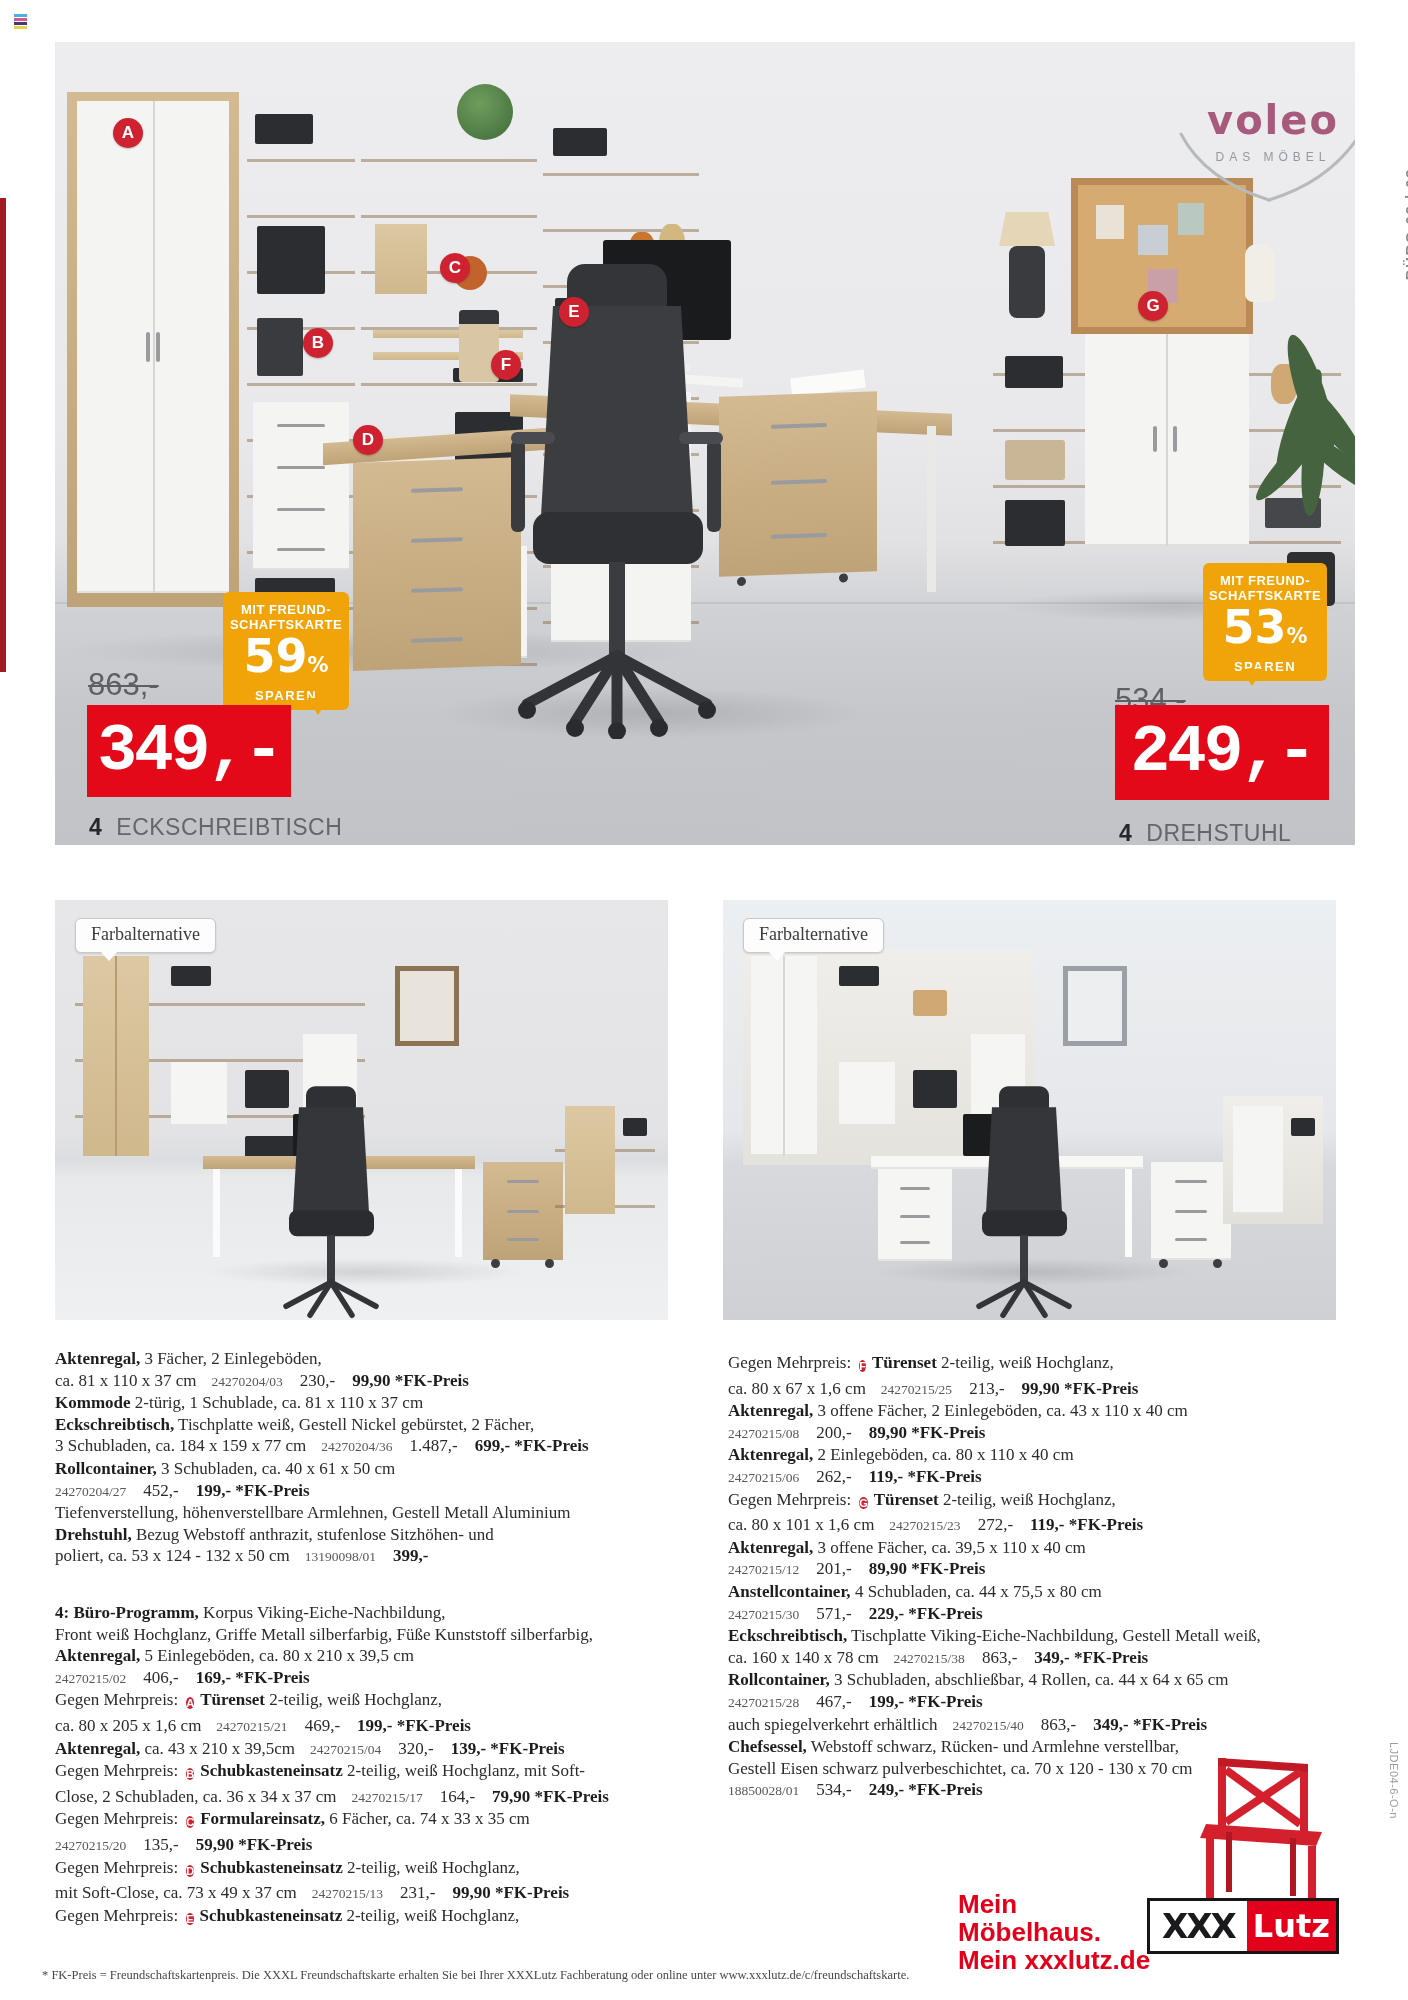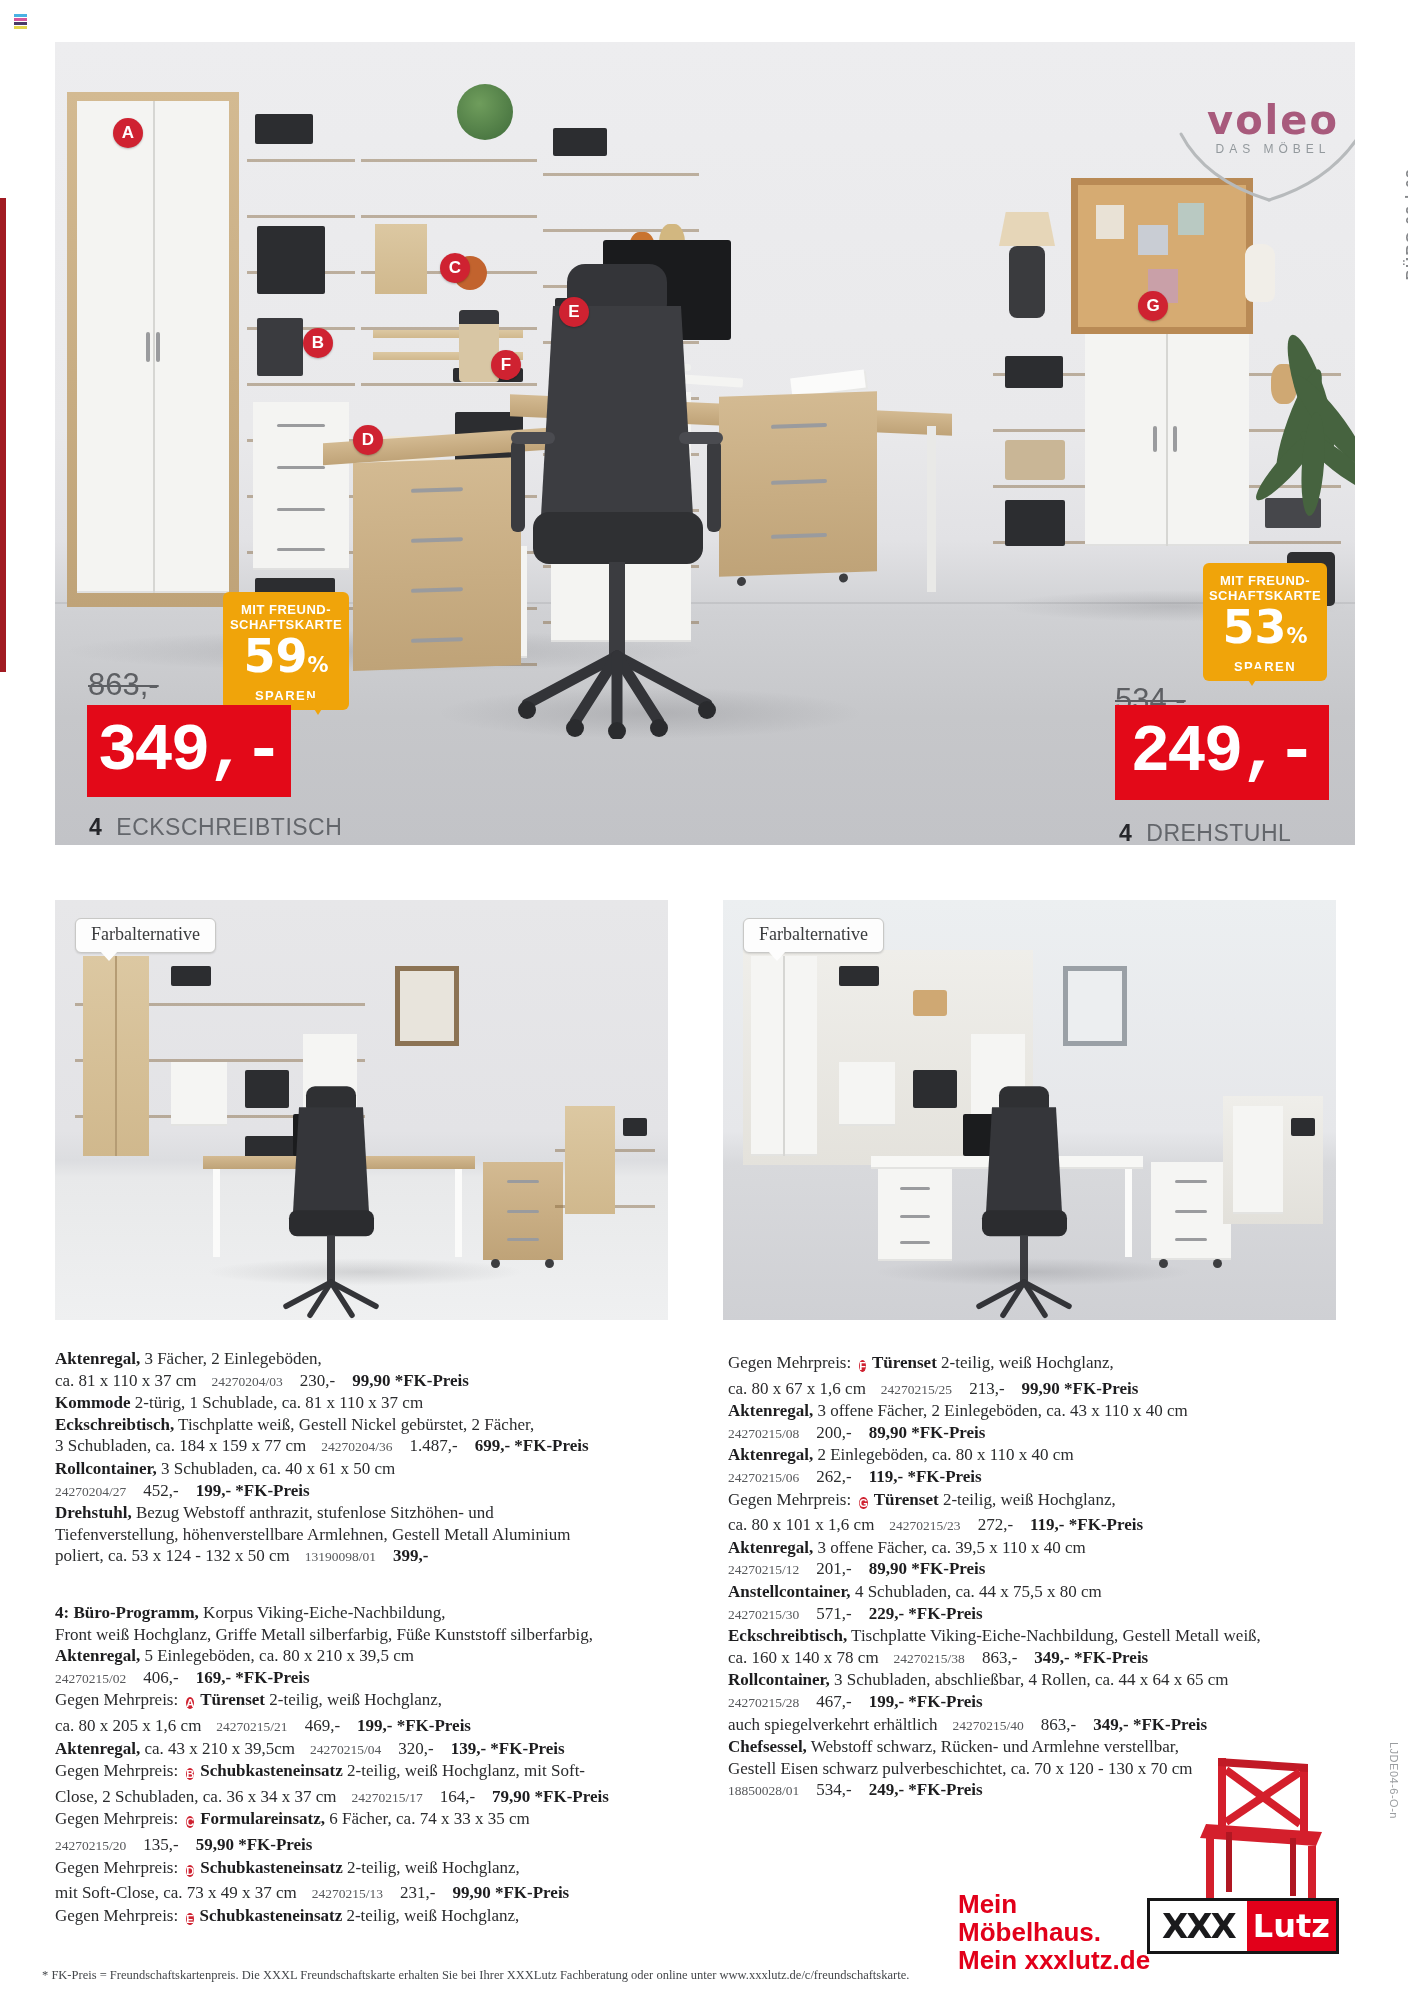--- a/index.html
+++ b/index.html
@@ -27,21 +27,21 @@
   .handle{background:#9a9b9e;border-radius:2px;}
   .seam{background:#d6d6d3;}
 
   .marker{width:30px;height:30px;border-radius:50%;background:#cf2231;color:#fff;
           font-family:"Liberation Sans",sans-serif;font-weight:700;font-size:17px;
           display:flex;align-items:center;justify-content:center;box-shadow:0 1px 2px rgba(0,0,0,.25);}
 
   
   .voleo{left:1118px;top:40px;width:200px;height:130px;text-align:center;}
   .voleo .vl-name{font-family:"DejaVu Sans",sans-serif;font-size:40px;font-weight:600;color:#a85a7c;letter-spacing:2px;line-height:40px;margin-top:18px;}
-  .voleo .vl-tag{font-family:"Liberation Sans",sans-serif;font-size:12px;color:#93999d;letter-spacing:5px;margin-top:2px;}
+  .voleo .vl-tag{font-family:"Liberation Sans",sans-serif;font-size:12px;color:#93999d;letter-spacing:5px;margin-top:10px;}
   .voleo svg{position:absolute;left:0;top:0;}
 
   
   .old-price{font-family:"Liberation Sans",sans-serif;font-size:31px;color:#5d5f63;text-decoration:line-through;text-decoration-thickness:2px;}
   .badge{background:#f0a40a;border-radius:6px;color:#fff;text-align:center;
          font-family:"Liberation Sans",sans-serif;}
   .badge .b-tail{position:absolute;bottom:-16px;width:0;height:0;border:11px solid transparent;border-top:17px solid #f0a40a;}
   .badge .b-l1{font-size:13px;font-weight:700;letter-spacing:.5px;padding-top:10px;}
   .badge .b-l2{font-size:13px;font-weight:700;letter-spacing:.5px;}
   .badge .b-pct{font-size:46px;font-weight:700;line-height:44px;margin-top:2px;font-family:"DejaVu Sans",sans-serif;}
@@ -381,22 +381,22 @@
   </div>
 
   <div class="abs listing" id="list-left-a" style="left:55px;top:1348px;width:660px;">
       <div class="tl"><span class="sg-b">Aktenregal,</span><span class="sg-n"> 3 Fächer, 2 Einlegeböden,</span></div>
       <div class="tl"><span class="sg-n">ca. 81 x 110 x 37 cm</span><span class="sg-a">24270204/03</span><span class="sg-o">230,-</span><span class="sg-f">99,90 *FK-Preis</span></div>
       <div class="tl"><span class="sg-b">Kommode</span><span class="sg-n"> 2-türig, 1 Schublade, ca. 81 x 110 x 37 cm</span></div>
       <div class="tl"><span class="sg-b">Eckschreibtisch,</span><span class="sg-n"> Tischplatte weiß, Gestell Nickel gebürstet, 2 Fächer,</span></div>
       <div class="tl"><span class="sg-n">3 Schubladen, ca. 184 x 159 x 77 cm</span><span class="sg-a">24270204/36</span><span class="sg-o">1.487,-</span><span class="sg-f">699,- *FK-Preis</span></div>
       <div class="tl"><span class="sg-b">Rollcontainer,</span><span class="sg-n"> 3 Schubladen, ca. 40 x 61 x 50 cm</span></div>
       <div class="tl"><span class="sg-a">24270204/27</span><span class="sg-o">452,-</span><span class="sg-f">199,- *FK-Preis</span></div>
+      <div class="tl"><span class="sg-n">Tiefenverstellung, höhenverstellbare Armlehnen, Gestell Metall Aluminium</span></div>
       <div class="tl"><span class="sg-b">Drehstuhl,</span><span class="sg-n"> Bezug Webstoff anthrazit, stufenlose Sitzhöhen- und</span></div>
-      <div class="tl"><span class="sg-n">Tiefenverstellung, höhenverstellbare Armlehnen, Gestell Metall Aluminium</span></div>
       <div class="tl"><span class="sg-n">poliert, ca. 53 x 124 - 132 x 50 cm</span><span class="sg-a">13190098/01</span><span class="sg-f">399,-</span></div>
     </div>
   <div class="abs listing" id="list-left-b" style="left:55px;top:1602px;width:660px;">
       <div class="tl"><span class="sg-b">4: Büro-Programm,</span><span class="sg-n"> Korpus Viking-Eiche-Nachbildung,</span></div>
       <div class="tl"><span class="sg-n">Front weiß Hochglanz, Griffe Metall silberfarbig, Füße Kunststoff silberfarbig,</span></div>
       <div class="tl"><span class="sg-b">Aktenregal,</span><span class="sg-n"> 5 Einlegeböden, ca. 80 x 210 x 39,5 cm</span></div>
       <div class="tl"><span class="sg-a">24270215/02</span><span class="sg-o">406,-</span><span class="sg-f">169,- *FK-Preis</span></div>
       <div class="tl"><span class="sg-n">Gegen Mehrpreis:</span><span class="sg-m">A</span><span class="sg-b">Türenset</span><span class="sg-n"> 2-teilig, weiß Hochglanz,</span></div>
       <div class="tl"><span class="sg-n">ca. 80 x 205 x 1,6 cm</span><span class="sg-a">24270215/21</span><span class="sg-o">469,-</span><span class="sg-f">199,- *FK-Preis</span></div>
       <div class="tl"><span class="sg-b">Aktenregal,</span><span class="sg-n"> ca. 43 x 210 x 39,5cm</span><span class="sg-a">24270215/04</span><span class="sg-o">320,-</span><span class="sg-f">139,- *FK-Preis</span></div>

